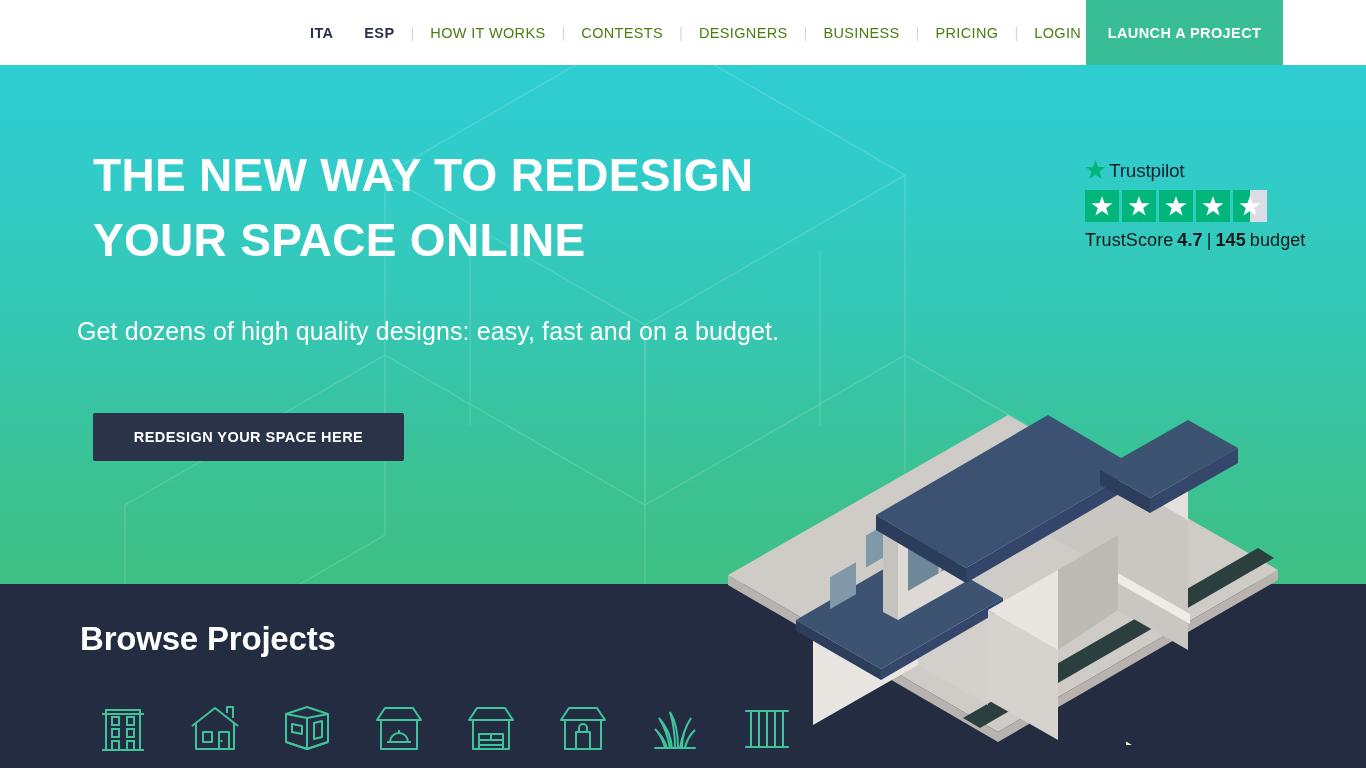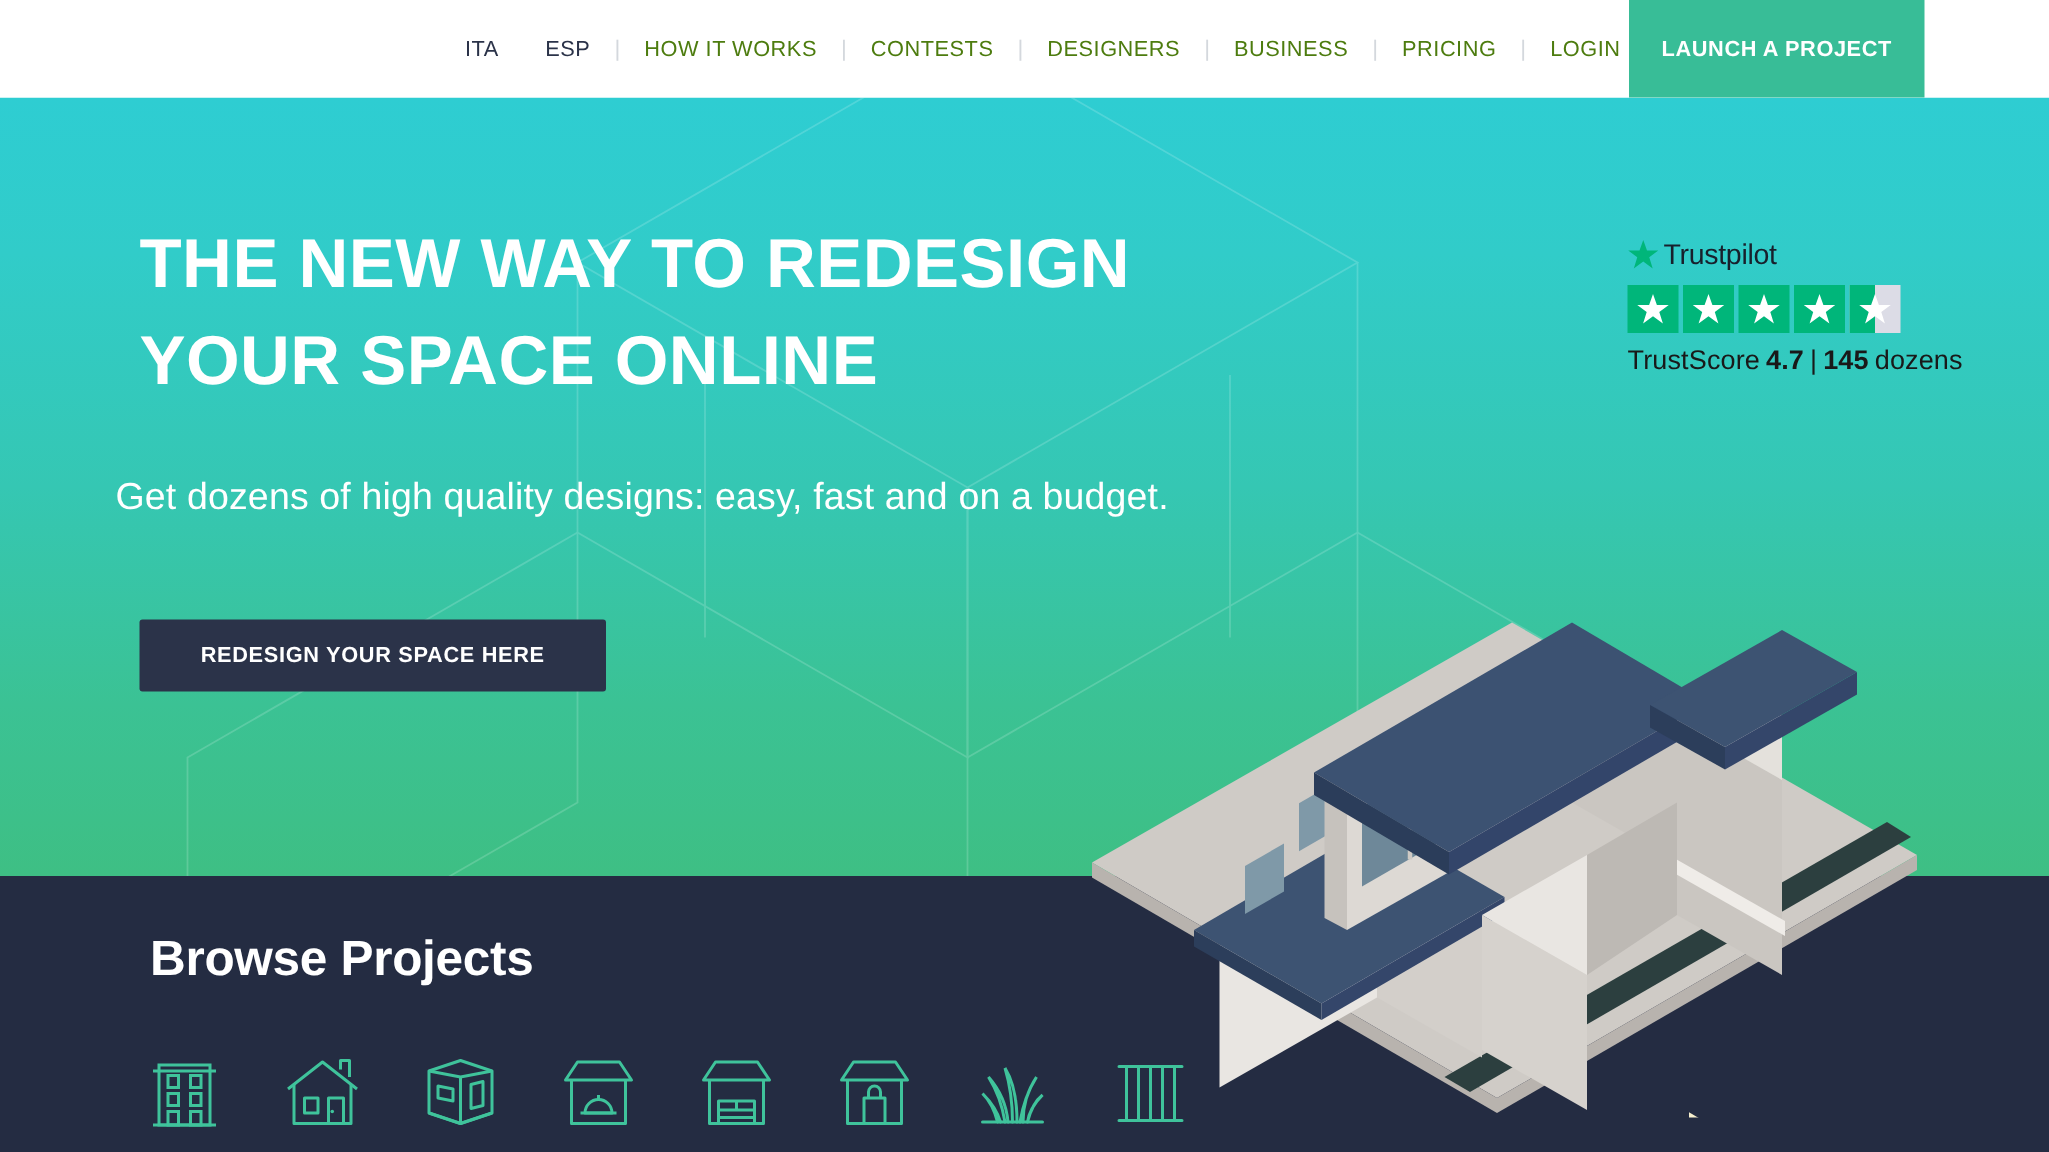--- a/index.html
+++ b/index.html
@@ -35,21 +35,21 @@
     display:flex; align-items:center;
   }
   .nav-link {
     font-size:14.5px; font-weight:normal;
     letter-spacing:0.35px;
     color:#4d7c0f;
     text-decoration:none;
     white-space:nowrap;
     cursor:pointer;
   }
-  .nav-link.lang { color:#2b3349; font-weight:normal;text-align:center; }
+  .nav-link.lang { color:#2b3349; font-weight:bold;text-align:center; }
   .nav-sep {
     color:#d4d8dd; font-size:15px;
     padding:0 0px; user-select:none;
   }
   .nav-gap-lang { width:31px; }
   .nav-gap { width:16px; }
 
   .launch-btn {
     position:absolute; left:1086px; top:0;
     width:197px; height:65px;
@@ -139,21 +139,21 @@
   .tp-pipe { color:#191919; }
 
   
   .dark-section {
     position:absolute; top:584px; left:0;
     width:1366px; height:184px;
     background:#242c42;
     overflow:hidden;
   }
   .browse-title {
-    position:absolute; left:100px; top:36px;
+    position:absolute; left:80px; top:36px;
     color:#ffffff;
     font-size:33px; font-weight:bold;
     letter-spacing:-0.2px;
   }
   .icon-row {
     position:absolute; left:95px; top:118px;
     display:flex; align-items:flex-end;
     gap:37px;
   }
   .cat-icon {
@@ -268,21 +268,21 @@
             <path d="M11 0 L13.6 7.3 L21.5 7.3 L15.2 12 L17.6 19.6 L11 14.9 L4.4 19.6 L6.8 12 L0.5 7.3 L8.4 7.3 Z" fill="#fff"></path>
           </svg>
       </span>
     </div>
 
     <div class="tp-meta">
       <span>TrustScore</span>
       <b>4.7</b>
       <span class="tp-pipe">|</span>
       <b>145</b>
-      <span>dozens</span>
+      <span>budget</span>
     </div>
   </div>
 </section>
 
 <section class="dark-section">
   <h2 class="browse-title">Browse Projects</h2>
 
   <div class="icon-row">
 
     <span class="cat-icon">

